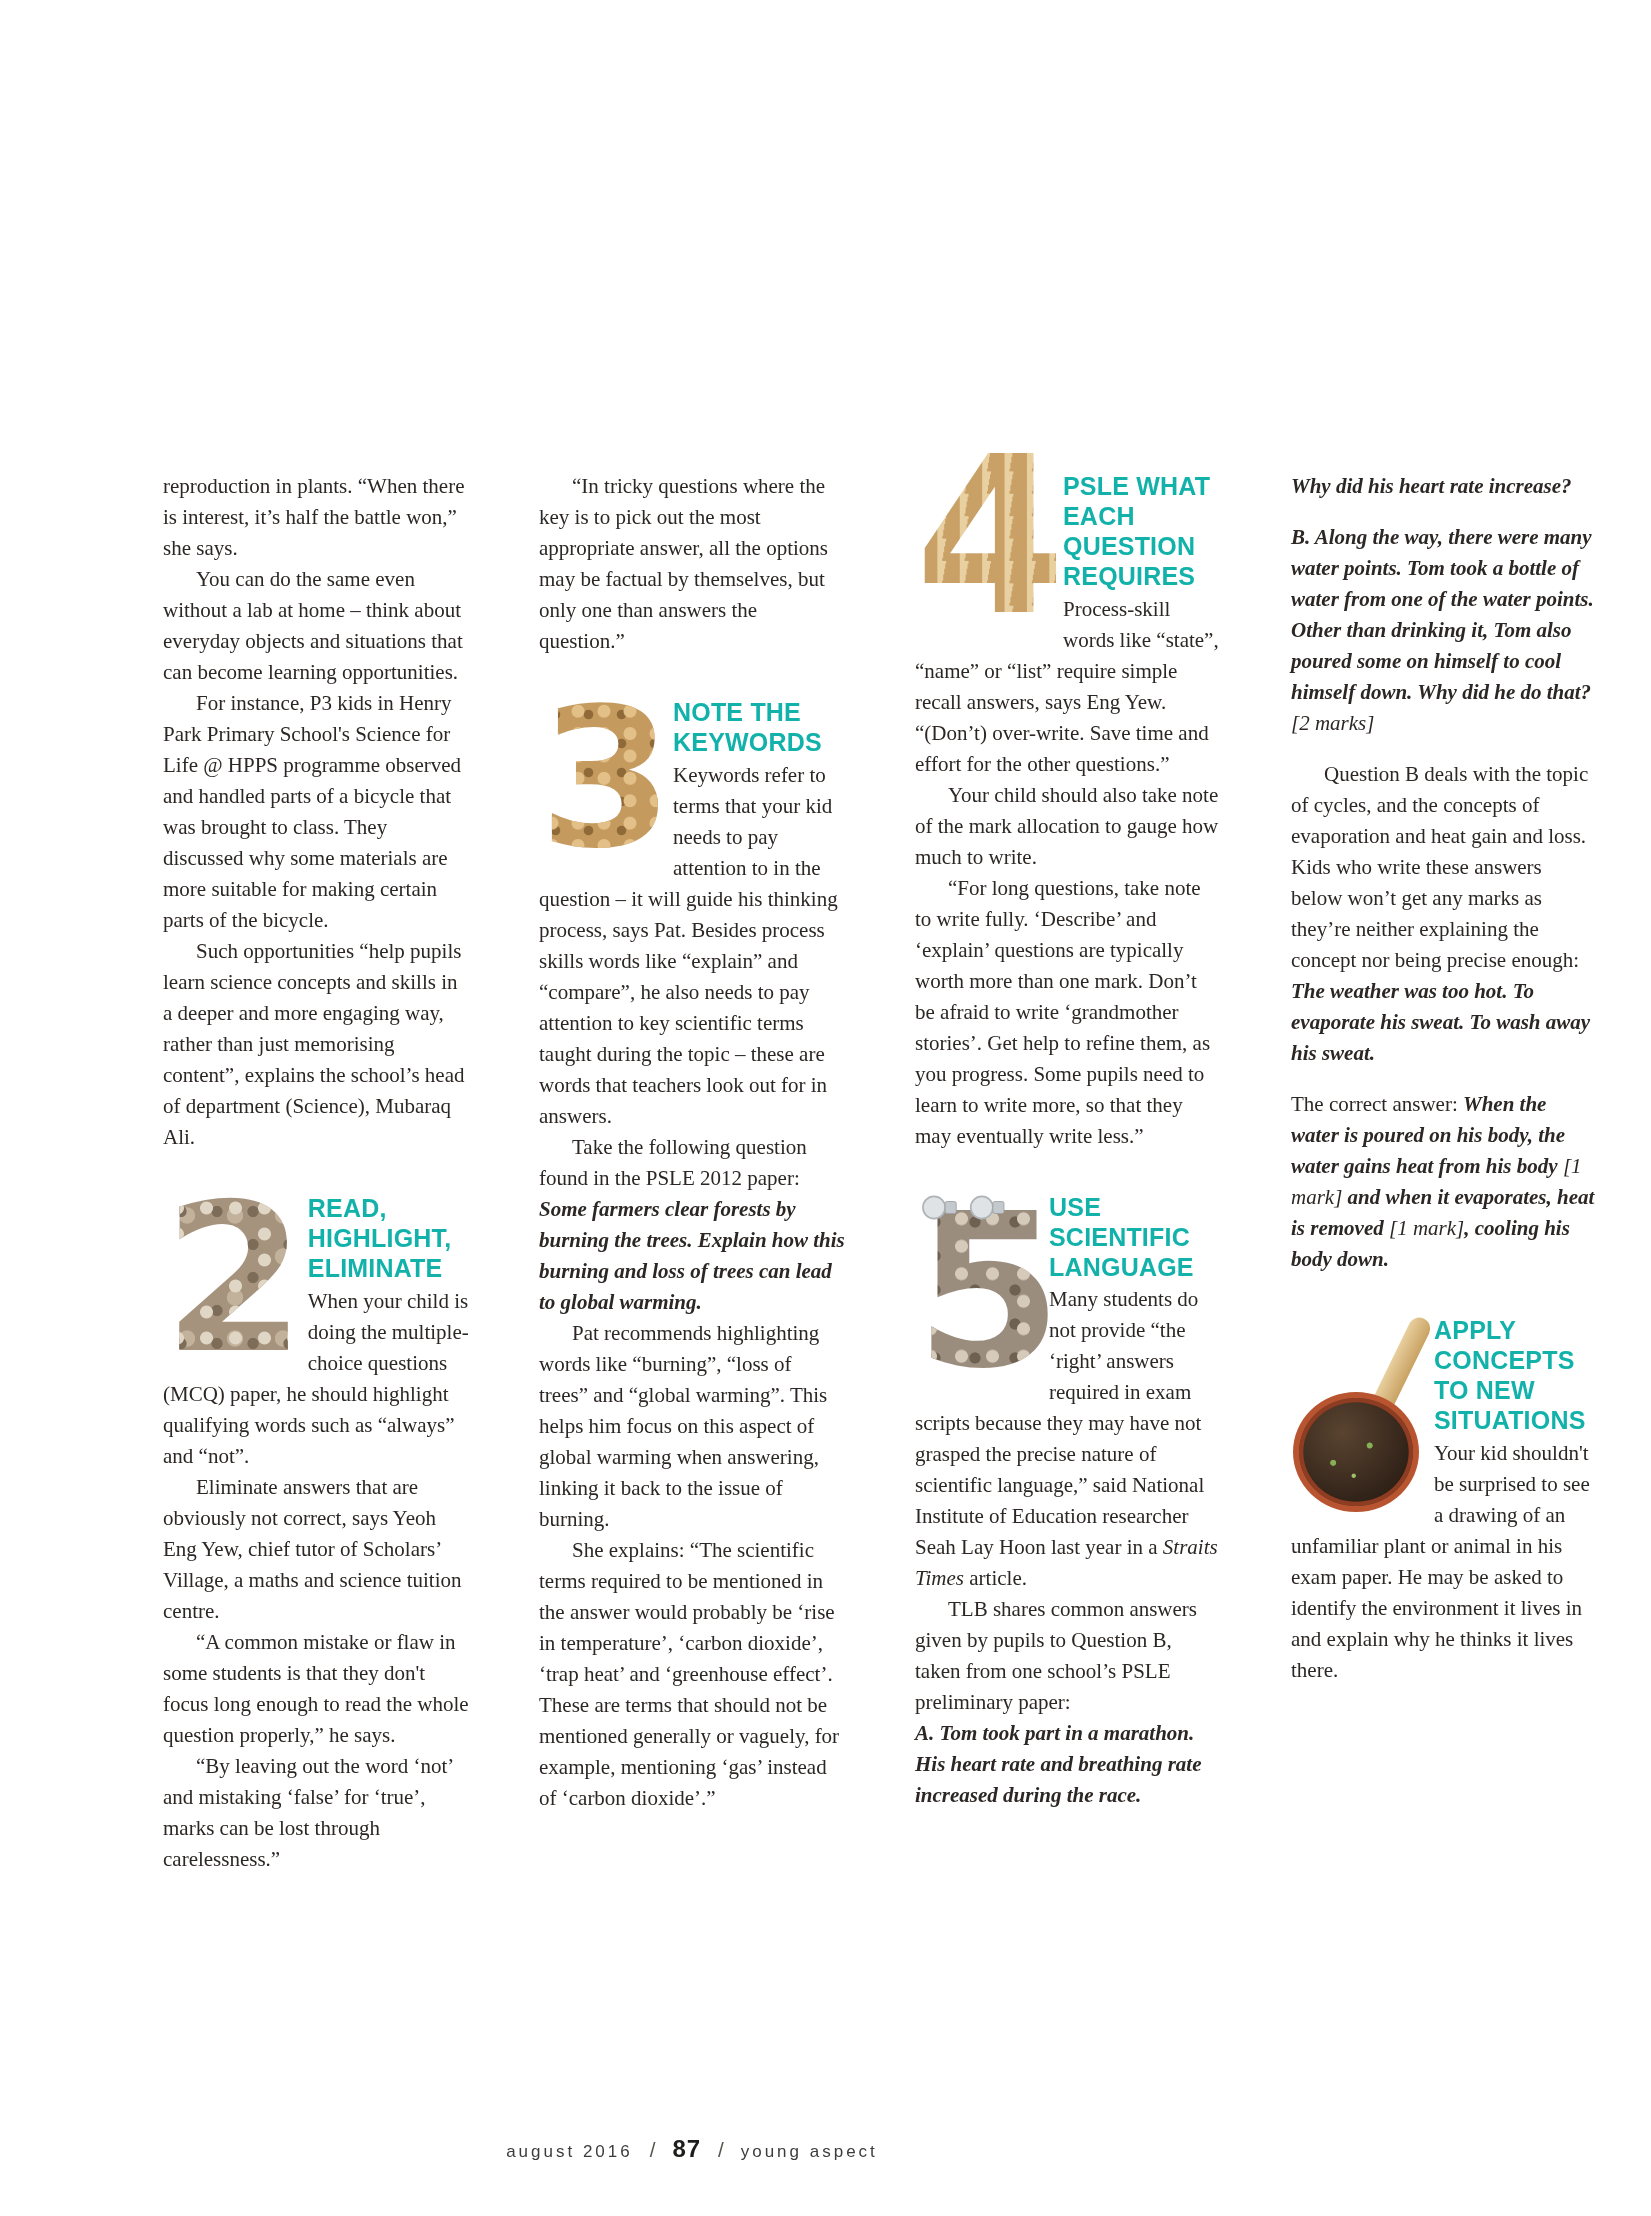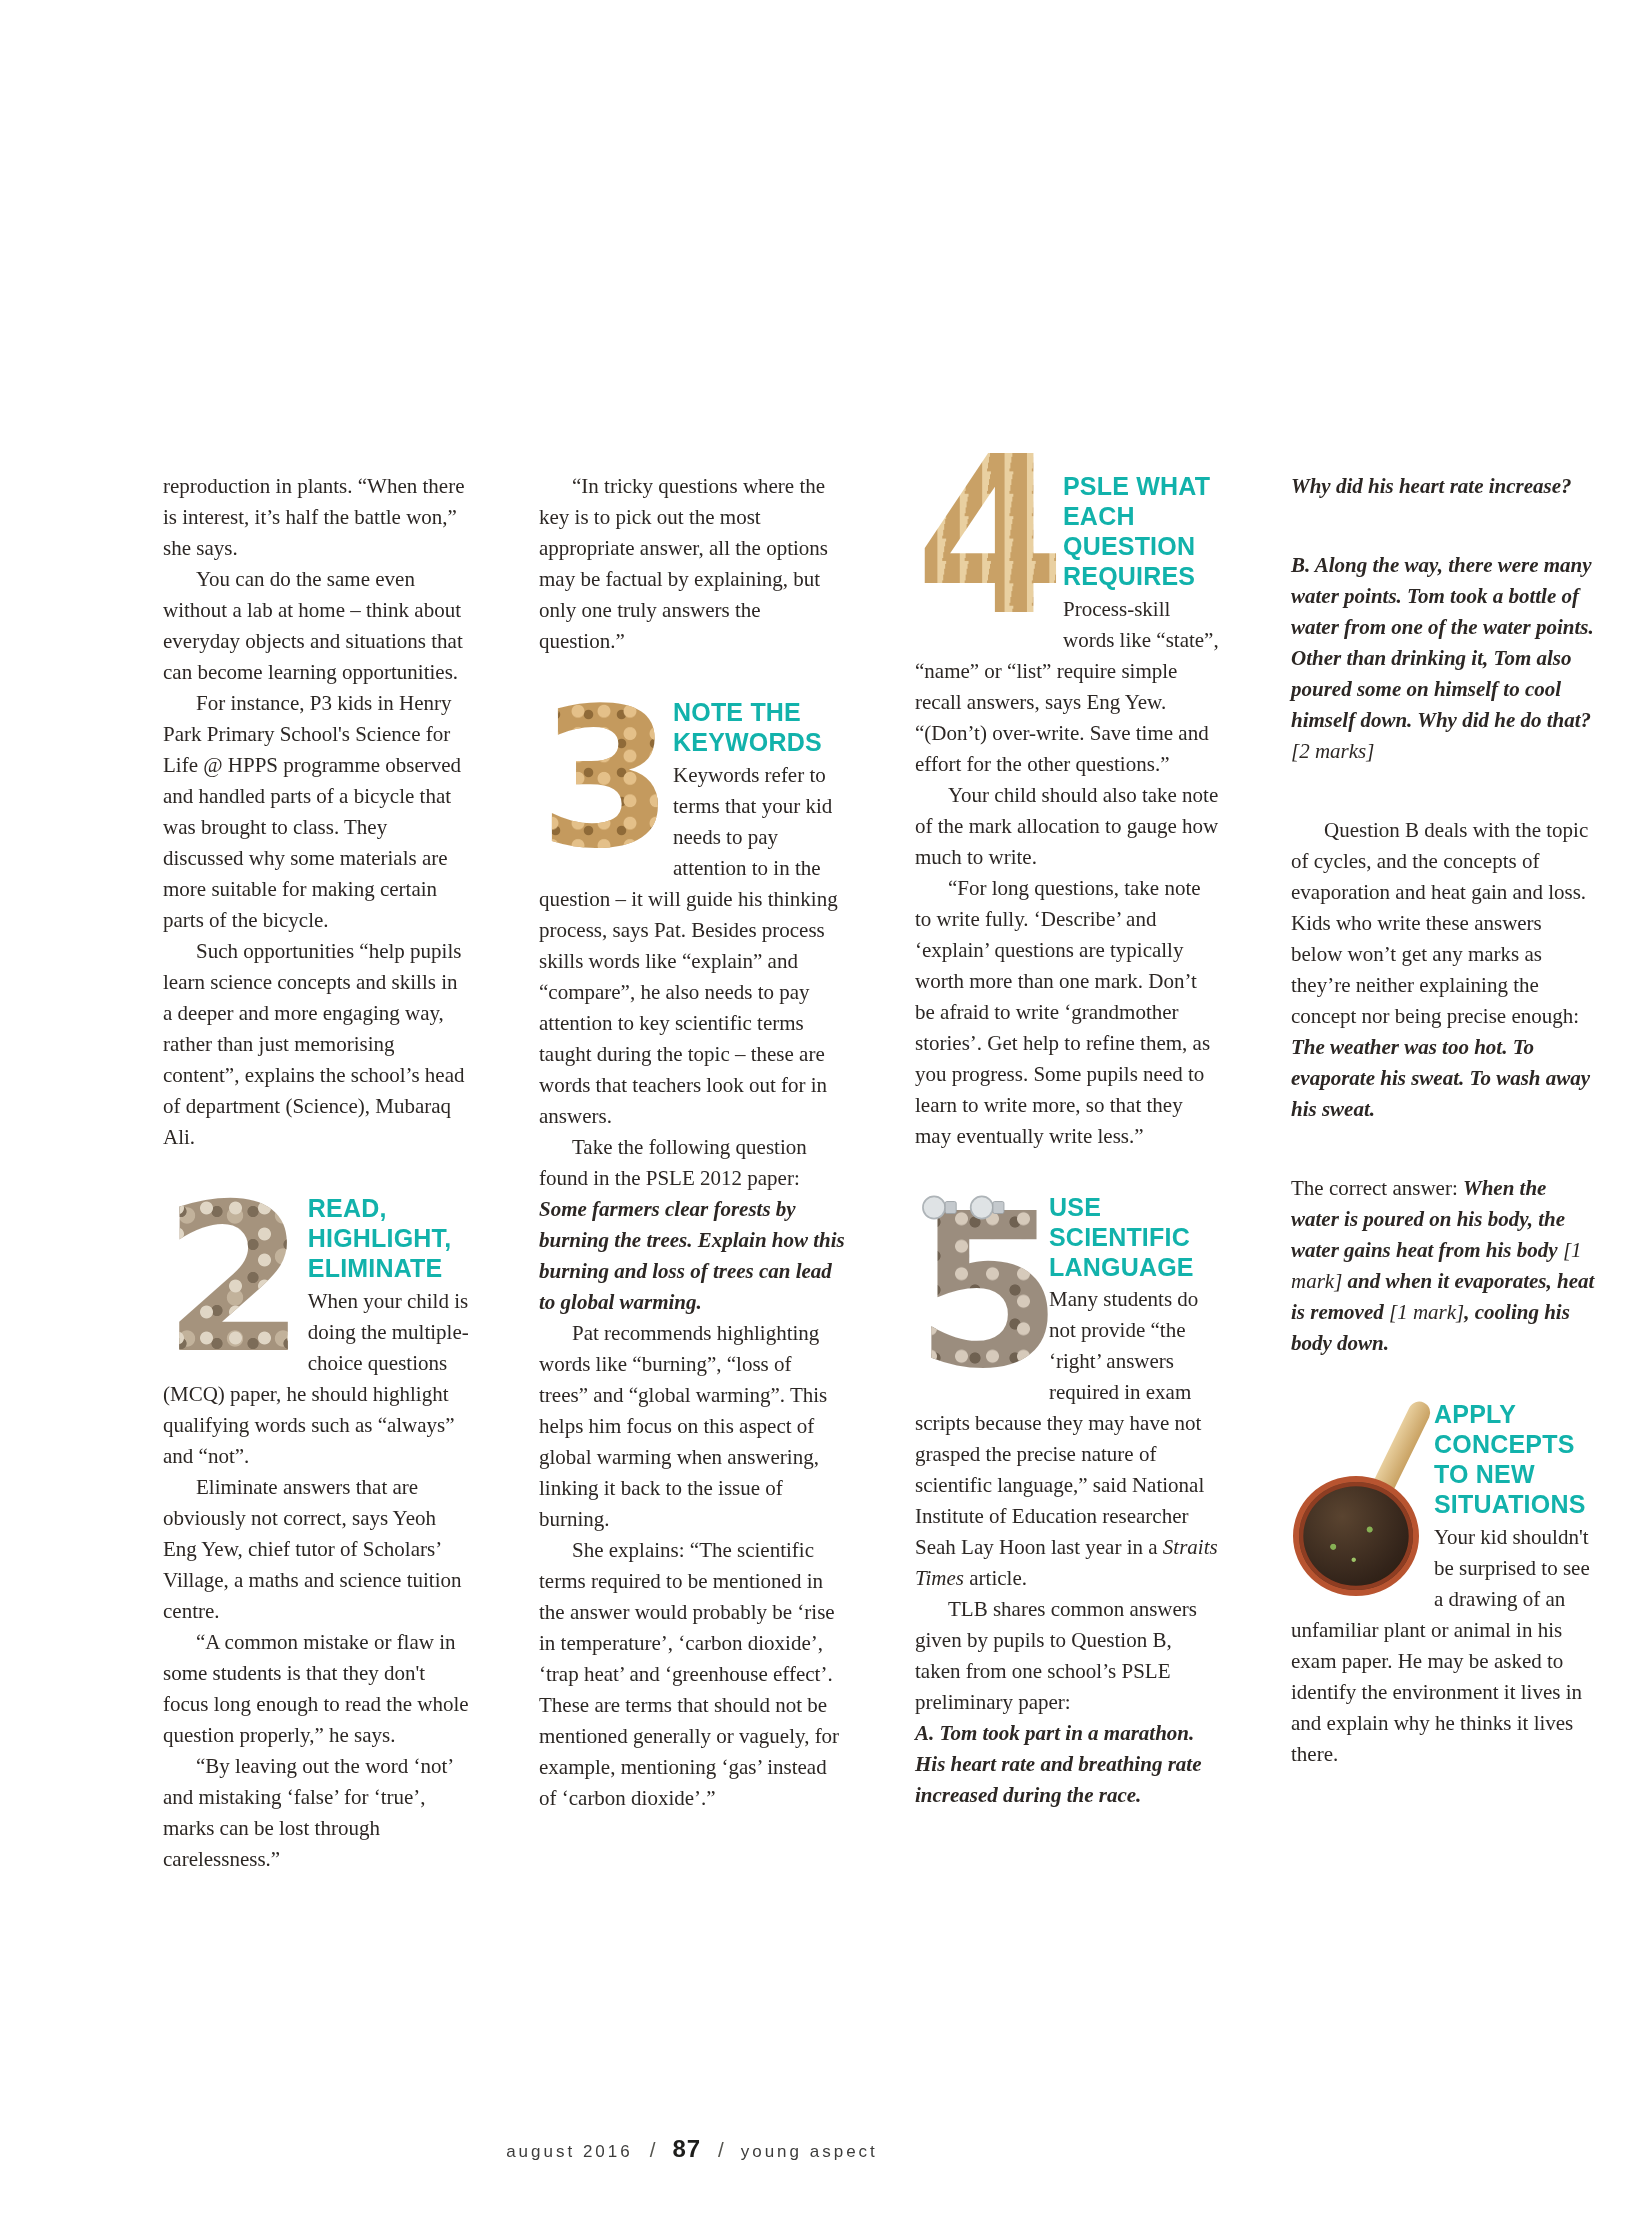--- a/index.html
+++ b/index.html
@@ -8,21 +8,21 @@
     background:#ffffff;color:#2c2724;
     font-family:"Liberation Serif","DejaVu Serif",serif;
   }
   .content{
     position:absolute;left:163px;top:471px;width:1368px;
     display:grid;grid-template-columns:repeat(4,306px);column-gap:70px;
   }
   .col{font-size:21px;line-height:31px;}
   p{margin:0;}
   .indent{text-indent:33px;}
-  .gap{margin-top:48px;}
+  .gap{margin-top:20px;}
   .bi{font-weight:700;font-style:italic;}
   .it{font-style:italic;font-weight:400;}
   .sec{margin-top:40px;}
   .col > .sec:first-child{margin-top:0;}
   .sec::after{content:"";display:block;clear:both;}
   .sec-head{
     font-family:"Liberation Sans","DejaVu Sans",sans-serif;
     font-weight:700;color:#12b2ab;font-size:25px;line-height:30px;
     margin:0 0 2.6px 0;letter-spacing:0.2px;
   }
@@ -100,21 +100,21 @@
       </div>
       <h2 class="sec-head">READ, HIGHLIGHT, ELIMINATE</h2>
       <p>When your child is doing the multiple-choice questions (MCQ) paper, he should highlight qualifying words such as “always” and “not”.</p>
       <p class="indent">Eliminate answers that are obviously not correct, says Yeoh Eng Yew, chief tutor of Scholars’ Village, a maths and science tuition centre.</p>
       <p class="indent">“A common mistake or flaw in some students is that they don't focus long enough to read the whole question properly,” he says.</p>
       <p class="indent">“By leaving out the word ‘not’ and mistaking ‘false’ for ‘true’, marks can be lost through carelessness.”</p>
     </section>
   </div>
 
   <div class="col">
-    <p class="indent">“In tricky questions where the key is to pick out the most appropriate answer, all the options may be factual by explaining, but only one truly answers the question.”</p>
+    <p class="indent">“In tricky questions where the key is to pick out the most appropriate answer, all the options may be factual by themselves, but only one than answers the question.”</p>
 
     <section class="sec">
       <div class="numfloat n3">
         <span class="digit">3</span>
       </div>
       <h2 class="sec-head">NOTE THE KEYWORDS</h2>
       <p>Keywords refer to terms that your kid needs to pay attention to in the question – it will guide his thinking process, says Pat. Besides process skills words like “explain” and “compare”, he also needs to pay attention to key scientific terms taught during the topic – these are words that teachers look out for in answers.</p>
       <p class="indent">
         <span>Take the following question found in the PSLE 2012 paper: </span><span class="bi">Some farmers clear forests by burning the trees. Explain how this burning and loss of trees can lead to global warming.</span>
       </p>

